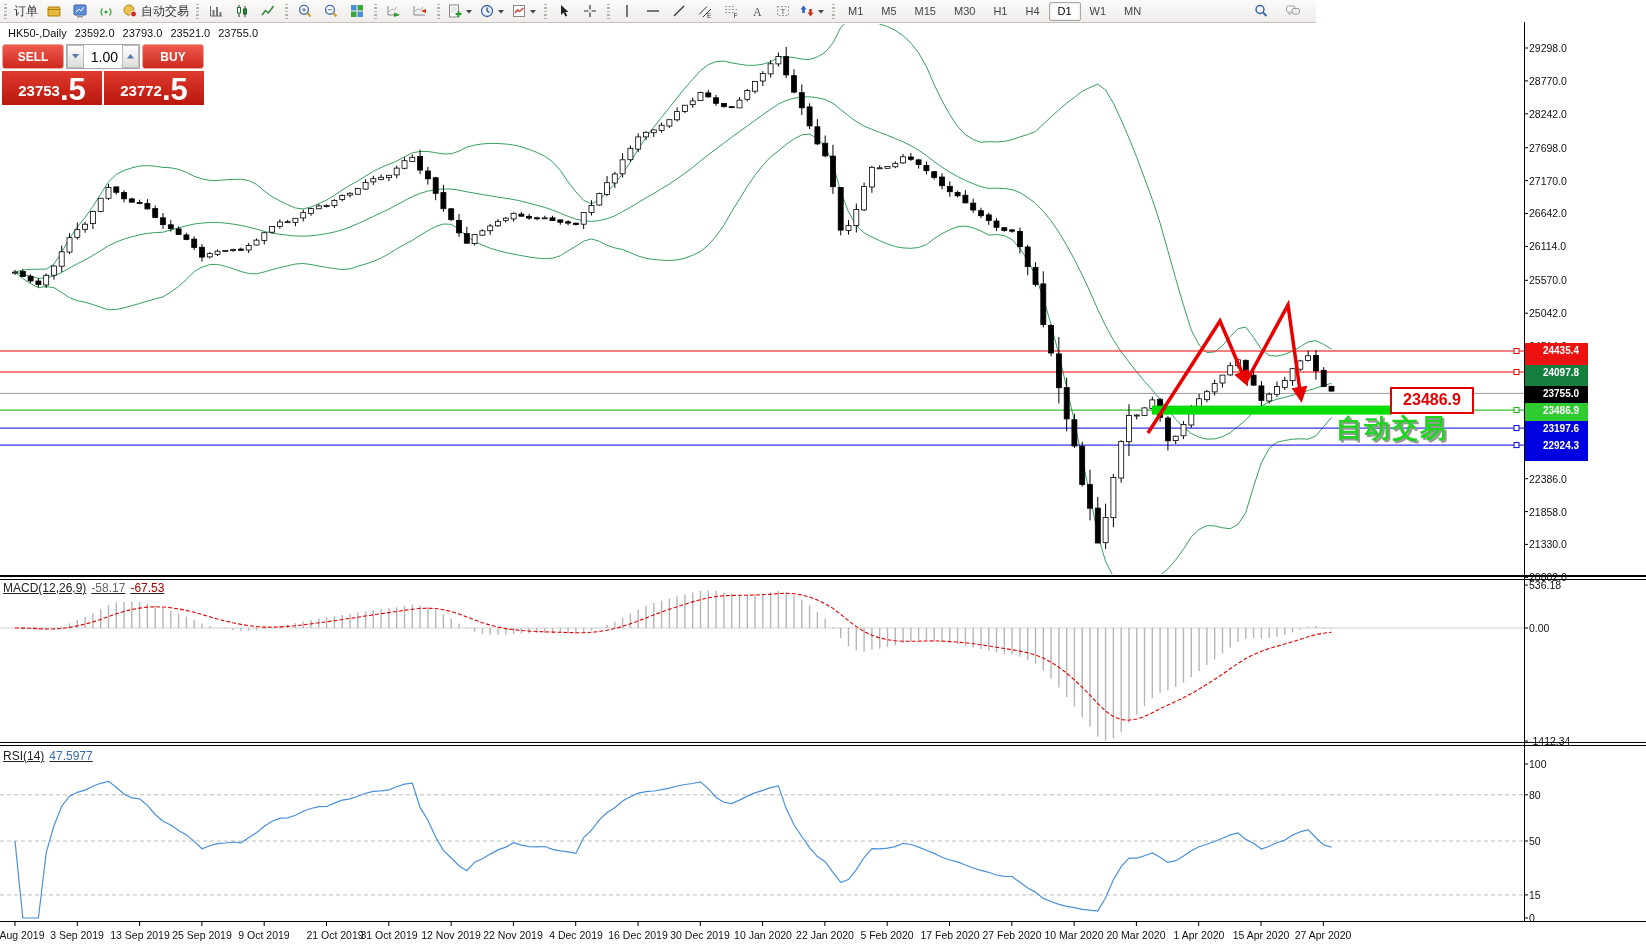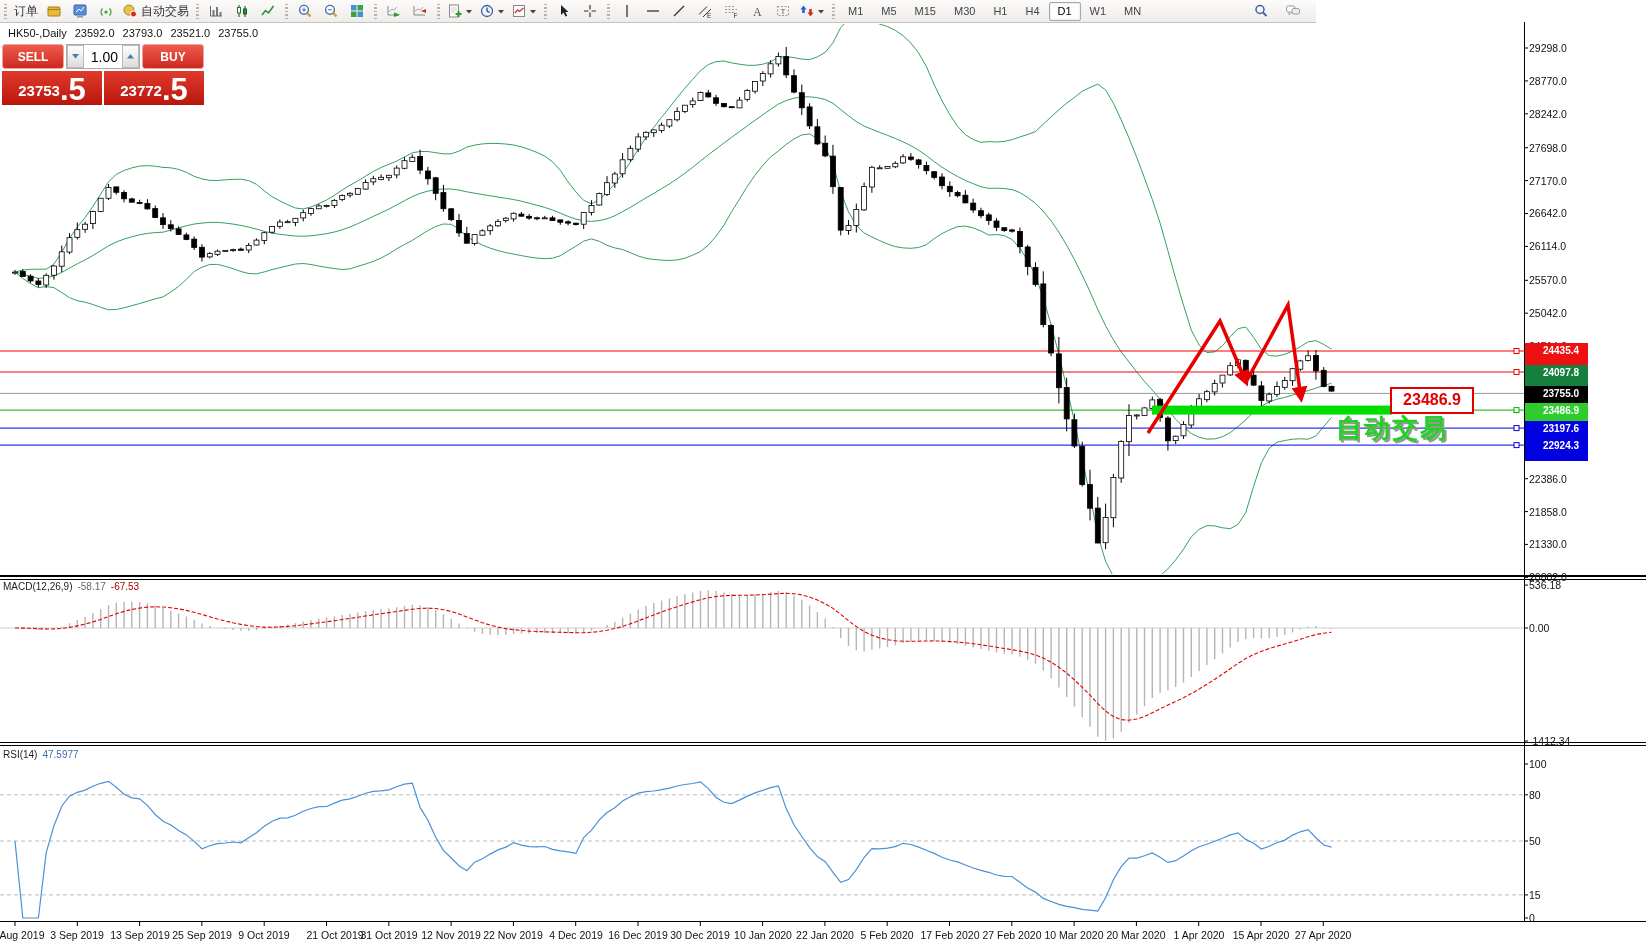--- a/index.html
+++ b/index.html
@@ -44,21 +44,21 @@
   .tp-price{width:111px;height:33px;background:linear-gradient(#e03a2e,#b9170c);color:#fff;
     display:flex;align-items:flex-end;justify-content:center;padding-bottom:1px;}
   .tp-price .main{font-size:15px;font-weight:bold;line-height:26px;}
   .tp-price .big{font-size:31px;font-weight:bold;line-height:29px;}
   
   #price-box{position:absolute;left:1390px;top:387px;width:80px;height:23px;border:2px solid #e40000;
     background:#fff;color:#e40000;font-size:16px;font-weight:bold;text-align:center;line-height:22px;z-index:6;}
   #cn-text{position:absolute;left:1336px;top:411px;font-size:26px;font-weight:bold;color:#1ed41e;
     text-shadow:2px 2px 0 #989898;z-index:6;letter-spacing:2px;white-space:nowrap;}
   
-  .ind-label{position:absolute;left:3px;font-size:10px;z-index:3;color:#222;white-space:nowrap;}
+  .ind-label{position:absolute;left:3px;font-size:12px;z-index:3;color:#222;white-space:nowrap;text-decoration:underline;}
   .ind-label .v1{color:#666;margin-left:5px;}
   .ind-label .v2{color:#b00000;margin-left:5px;}
   .ind-label .vb{color:#3a6ea8;margin-left:5px;}
 </style>
 </head>
 <body>
 
 <div id="toolbar">
   <span class="tb-sep"></span>
   <span class="tb-item">

